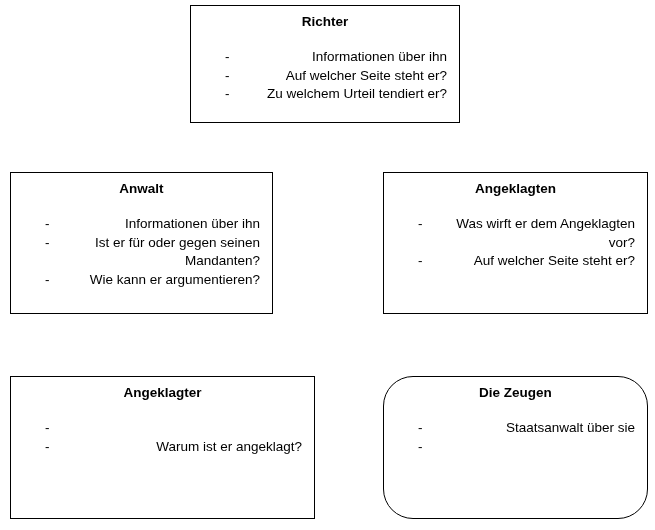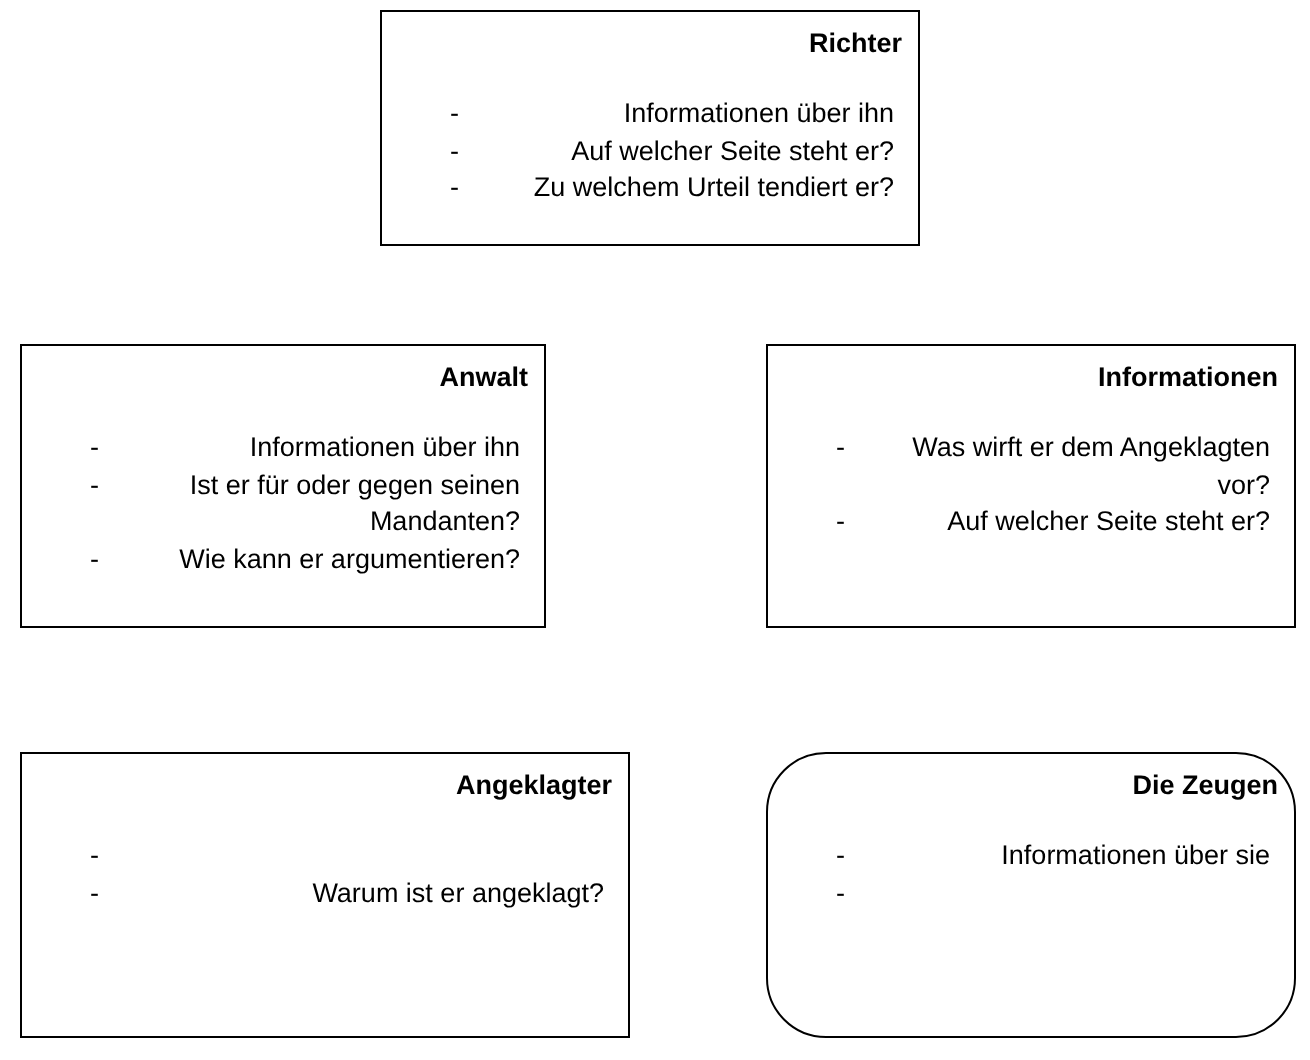--- a/index.html
+++ b/index.html
@@ -18,21 +18,21 @@
   }
   .box {
     position: absolute;
     background: #ffffff;
     border: 1px solid #000000;
     box-sizing: border-box;
   }
   .box-title {
     margin: 0;
     padding: 7px 8px 0 8px;
-    text-align: right;
+    text-align: center;
     font-size: 13.5px;
     font-weight: bold;
     line-height: 18px;
   }
   .bullets {
     margin-top: 17px;
   }
   .bullet {
     display: flex;
     align-items: flex-start;
@@ -91,21 +91,21 @@
         <span class="btext">Ist er für oder gegen seinen Mandanten?</span>
       </div>
       <div class="bullet">
         <span class="dash">-</span>
         <span class="btext">Wie kann er argumentieren?</span>
       </div>
     </div>
   </section>
 
   <section class="box box-staatsanwalt">
-    <h3 class="box-title">Informationen</h3>
+    <h3 class="box-title">Angeklagten</h3>
     <div class="bullets">
       <div class="bullet">
         <span class="dash">-</span>
         <span class="btext">Was wirft er dem Angeklagten vor?</span>
       </div>
       <div class="bullet">
         <span class="dash">-</span>
         <span class="btext">Auf welcher Seite steht er?</span>
       </div>
     </div>
@@ -122,21 +122,21 @@
         <span class="btext">Warum ist er angeklagt?</span>
       </div>
     </div>
   </section>
 
   <section class="box box-zeugen">
     <h3 class="box-title">Die Zeugen</h3>
     <div class="bullets">
       <div class="bullet">
         <span class="dash">-</span>
-        <span class="btext">Informationen über sie</span>
+        <span class="btext">Staatsanwalt über sie</span>
       </div>
       <div class="bullet">
         <span class="dash">-</span>
       </div>
     </div>
   </section>
 
 </div>
 
 </body></html>

